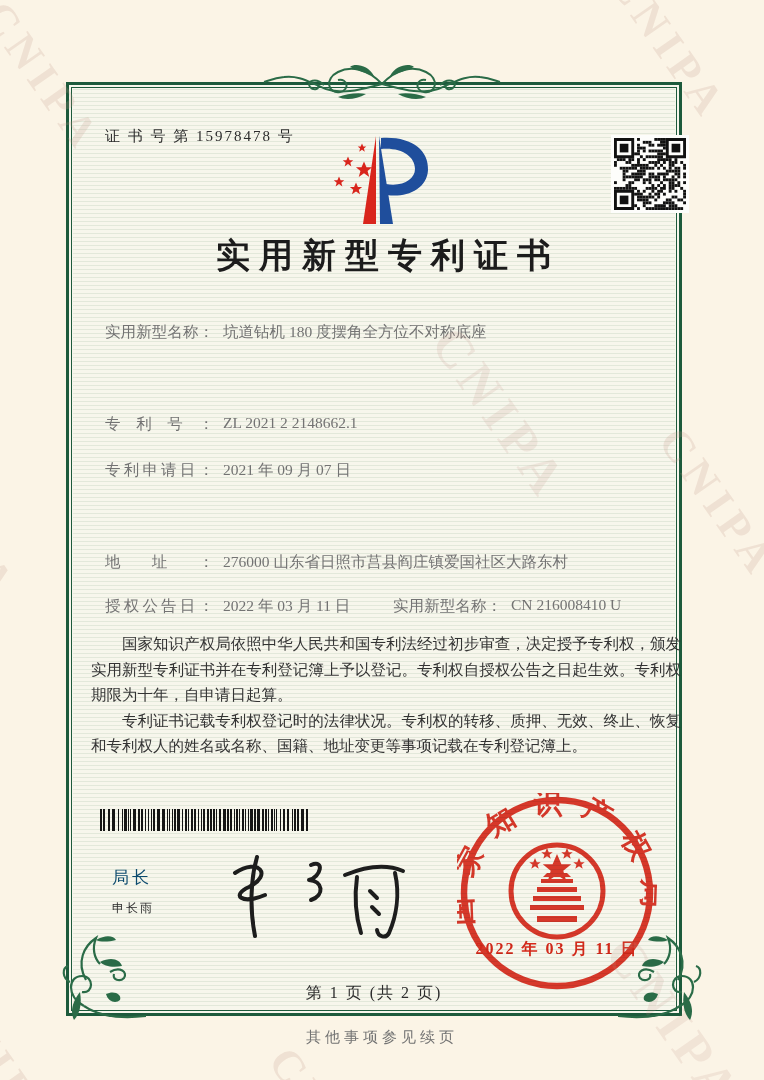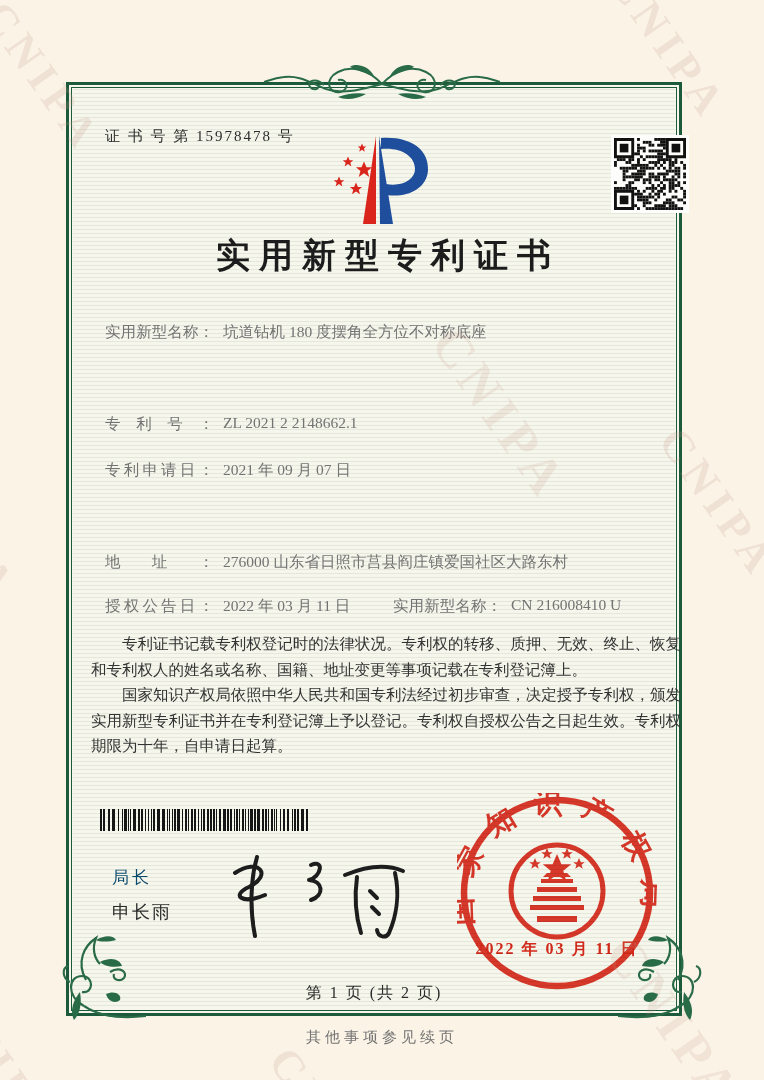--- a/index.html
+++ b/index.html
@@ -32,21 +32,21 @@
   .flabel{display:inline-block;width:109px;text-align:justify;text-align-last:justify;vertical-align:top;}
   .fvalue{margin-left:9px;}
   .grant-no-pair{position:absolute;left:288px;top:0;}
 
   .paras{position:absolute;left:22px;top:546px;width:590px;font-size:15.5px;line-height:25.5px;
          color:#333;text-align:justify;}
   .paras p{margin:0;text-indent:2em;}
 
   .barcode{position:absolute;left:31px;top:724px;width:212px;height:22px;}
   .issuer-title{position:absolute;left:43px;top:781px;font-size:17px;letter-spacing:3px;color:#0c4a6e;}
-  .issuer-name{position:absolute;left:43px;top:815px;font-size:18px;letter-spacing:2px;color:#2b2b2b;}
+  .issuer-name{position:absolute;left:43px;top:815px;font-size:12px;letter-spacing:2px;color:#2b2b2b;}
   .signature{position:absolute;left:150px;top:758px;width:200px;height:100px;}
 
   .seal{position:absolute;left:388px;top:708px;width:200px;height:200px;mix-blend-mode:multiply;}
   .seal-date{position:absolute;left:-12px;top:146px;width:224px;text-align:center;
              font-size:16px;font-weight:bold;letter-spacing:2px;color:#dc2a1c;}
 
   .page-info{position:absolute;left:0;top:898px;width:100%;text-align:center;
              font-size:16px;letter-spacing:2px;color:#2d2d2d;}
   .continuation{position:absolute;left:0;top:1028px;width:100%;text-align:center;
                 font-size:15px;letter-spacing:4px;color:#737373;z-index:3;}
@@ -363,22 +363,22 @@
       <span class="flabel">地址：</span><span class="fvalue">276000  山东省日照市莒县阎庄镇爱国社区大路东村</span>
     </div>
     <div class="frow" style="top:511px">
       <span class="flabel">授权公告日：</span><span class="fvalue">2022 年 03 月 11 日</span>
       <span class="grant-no-pair">
         <span class="flabel">实用新型名称：</span><span class="fvalue">CN 216008410 U</span>
       </span>
     </div>
 
     <div class="paras">
+      <p>国家知识产权局依照中华人民共和国专利法经过初步审查，决定授予专利权，颁发实用新型专利证书并在专利登记簿上予以登记。专利权自授权公告之日起生效。专利权期限为十年，自申请日起算。</p>
       <p>专利证书记载专利权登记时的法律状况。专利权的转移、质押、无效、终止、恢复和专利权人的姓名或名称、国籍、地址变更等事项记载在专利登记簿上。</p>
-      <p>国家知识产权局依照中华人民共和国专利法经过初步审查，决定授予专利权，颁发实用新型专利证书并在专利登记簿上予以登记。专利权自授权公告之日起生效。专利权期限为十年，自申请日起算。</p>
     </div>
 
     <svg class="barcode" id="barcode-svg" viewBox="0 0 212 22" preserveAspectRatio="none">
         <rect x="0" y="0" width="2" height="22" fill="#151515"></rect>
         <rect x="3" y="0" width="2" height="22" fill="#151515"></rect>
         <rect x="8" y="0" width="2" height="22" fill="#151515"></rect>
         <rect x="12" y="0" width="3" height="22" fill="#151515"></rect>
         <rect x="18" y="0" width="1" height="22" fill="#151515"></rect>
         <rect x="22" y="0" width="1" height="22" fill="#151515"></rect>
         <rect x="24" y="0" width="3" height="22" fill="#151515"></rect>

